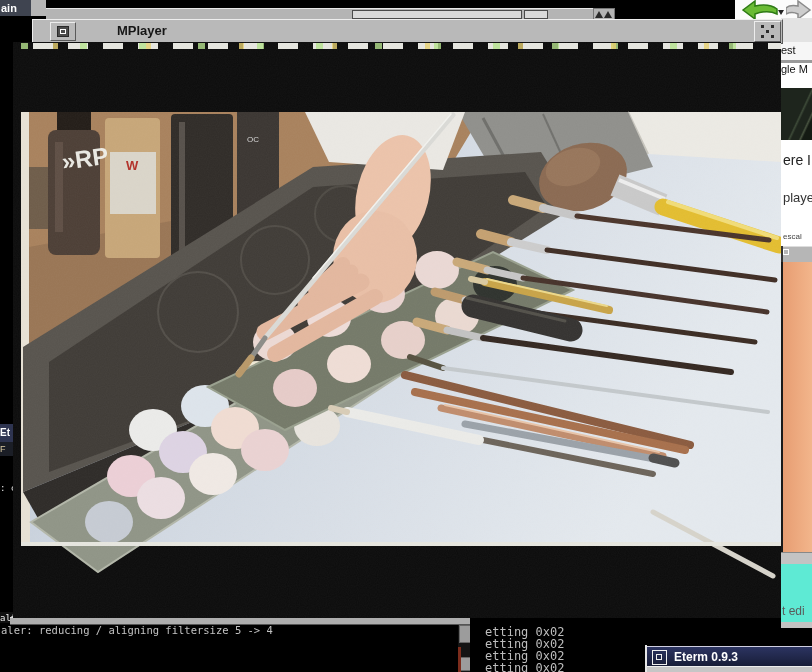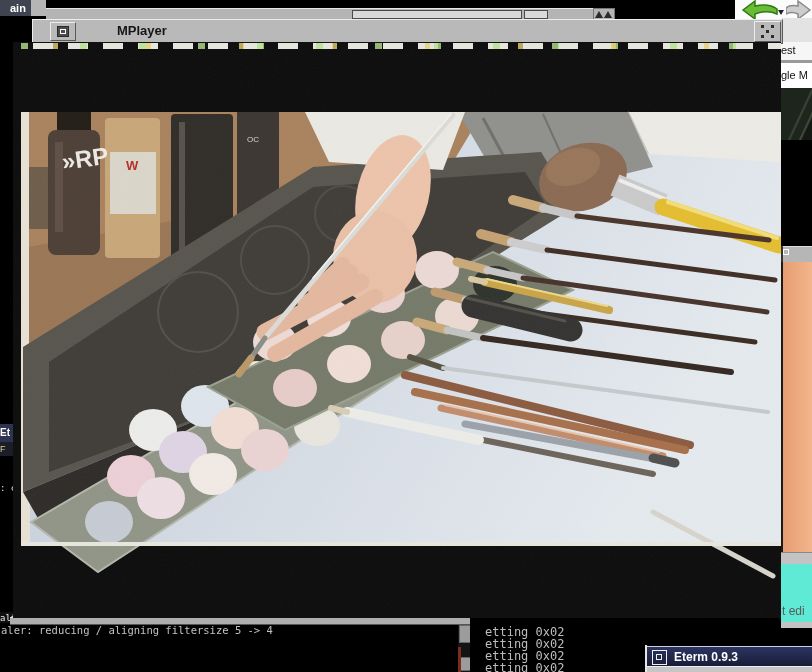--- a/index.html
+++ b/index.html
@@ -5,21 +5,21 @@
   html,body{margin:0;padding:0;background:#222;}
   #screen{position:relative;width:812px;height:672px;background:#000;overflow:hidden;
           font-family:"Liberation Sans",sans-serif;}
   .abs{position:absolute;}
   .bev{border-top:1px solid #ededed;border-left:1px solid #ededed;
        border-right:1px solid #5a5a5a;border-bottom:1px solid #5a5a5a;}
   .mono{font-family:"DejaVu Sans Mono",monospace;white-space:pre;}
 
   
   .frag-main{left:0;top:0;width:30px;height:16px;background:#3f4450;color:#fff;
-             font-weight:bold;font-size:11px;line-height:16px;padding-left:10px;}
+             font-weight:bold;font-size:11px;line-height:16px;padding-left:1px;}
   .frag-sq{left:31px;top:0;width:15px;height:16px;background:#b5b5b5;}
   .top-strip{left:46px;top:8px;width:566px;height:12px;background:#b4b4b4;border-top:1px solid #e8e8e8;}
   .top-slot{left:352px;top:10px;width:168px;height:7px;background:#d9d9d9;border:1px solid #4a4a4a;}
   .top-slot2{left:524px;top:10px;width:22px;height:7px;background:#d9d9d9;border:1px solid #4a4a4a;}
   .top-glyph{left:593px;top:8px;width:20px;height:12px;background:#b4b4b4;border:1px solid #777;}
   .top-glyph::before,.top-glyph::after{content:"";position:absolute;top:2px;width:0;height:0;
       border-left:4px solid transparent;border-right:4px solid transparent;border-bottom:7px solid #2a2a2a;}
   .top-glyph::before{left:1px;} .top-glyph::after{left:10px;}
   .top-white{left:735px;top:0;width:77px;height:22px;background:#fbfbfb;}
   .drop-tri{left:778px;top:10px;width:0;height:0;border-left:3px solid transparent;
@@ -36,21 +36,21 @@
   .mp-video{left:13px;top:42px;width:768px;height:576px;background:#0b0b0b;}
   .mp-bottom{left:10px;top:617px;width:460px;height:6px;background:#aeaeae;
              border-top:1px solid #ddd;border-bottom:1px solid #555;}
 
   
   .rc-toolbar{left:781px;top:18px;width:31px;height:24px;background:#e3e3e3;}
   .rc-bookmark{left:781px;top:42px;width:31px;height:18px;background:#f6f6f6;color:#111;
                font-size:11px;line-height:17px;}
   .rc-div{left:781px;top:60px;width:31px;height:3px;background:#9a9a9a;}
   .rc-search{left:781px;top:63px;width:31px;height:25px;background:#fff;color:#111;
-             font-size:11px;padding-top:6px;}
+             font-size:11px;}
   .rc-photo{left:781px;top:88px;width:31px;height:52px;background:
      linear-gradient(115deg,#1e251d 55%,#3d4a38 58%,#1e251d 62%,#1e251d 75%,#47523f 78%,#141a13 82%);}
   .rc-page{left:781px;top:140px;width:31px;height:106px;background:#fff;color:#222;}
   .rc-h{position:absolute;left:2px;top:12px;font-size:14px;}
   .rc-l{position:absolute;left:2px;top:50px;font-size:13px;color:#333;}
   .rc-s{position:absolute;left:2px;top:92px;font-size:8px;color:#444;}
   .rc-ptit{left:781px;top:246px;width:31px;height:16px;background:#b6b6b6;border-top:1px solid #ddd;}
   .rc-pbtn{left:3px;top:2px;width:11px;height:11px;background:#8a8a8a;border:1px solid #333;}
   .rc-pbtn i{position:absolute;left:2px;top:2px;width:4px;height:4px;border:1px solid #fff;display:block;}
   .rc-peach{left:781px;top:262px;width:31px;height:290px;border-left:2px solid #1a1a1a;
@@ -110,20 +110,25 @@
   <div class="abs drop-tri"></div>
   <svg class="abs" style="left:786px;top:0;width:26px;height:21px" viewBox="0 0 26 21">
     <path d="M24,10 L12,1 L12,6 C6,5 2,6 0,8 L0,14 C4,12 8,12 12,14 L12,19 Z" fill="#cdcdcd" stroke="#8a8a8a" stroke-width="1.5"></path>
   </svg>
 
   <div class="abs rc-toolbar"></div>
   <div class="abs rc-bookmark">est He</div>
   <div class="abs rc-div"></div>
   <div class="abs rc-search">gle M</div>
   <div class="abs rc-photo"></div>
+  <div class="abs rc-page">
+    <span class="rc-h">ere I</span>
+    <span class="rc-l">playe</span>
+    <span class="rc-s">escal</span>
+  </div>
   <div class="abs rc-ptit">
     <span class="rc-pbtn"><i></i></span>
   </div>
   <div class="abs rc-peach"></div>
   <div class="abs rc-gray"></div>
   <div class="abs rc-white">
     <span class="rc-edi">t edi</span>
   </div>
   <div class="abs rc-gray2"></div>
 

